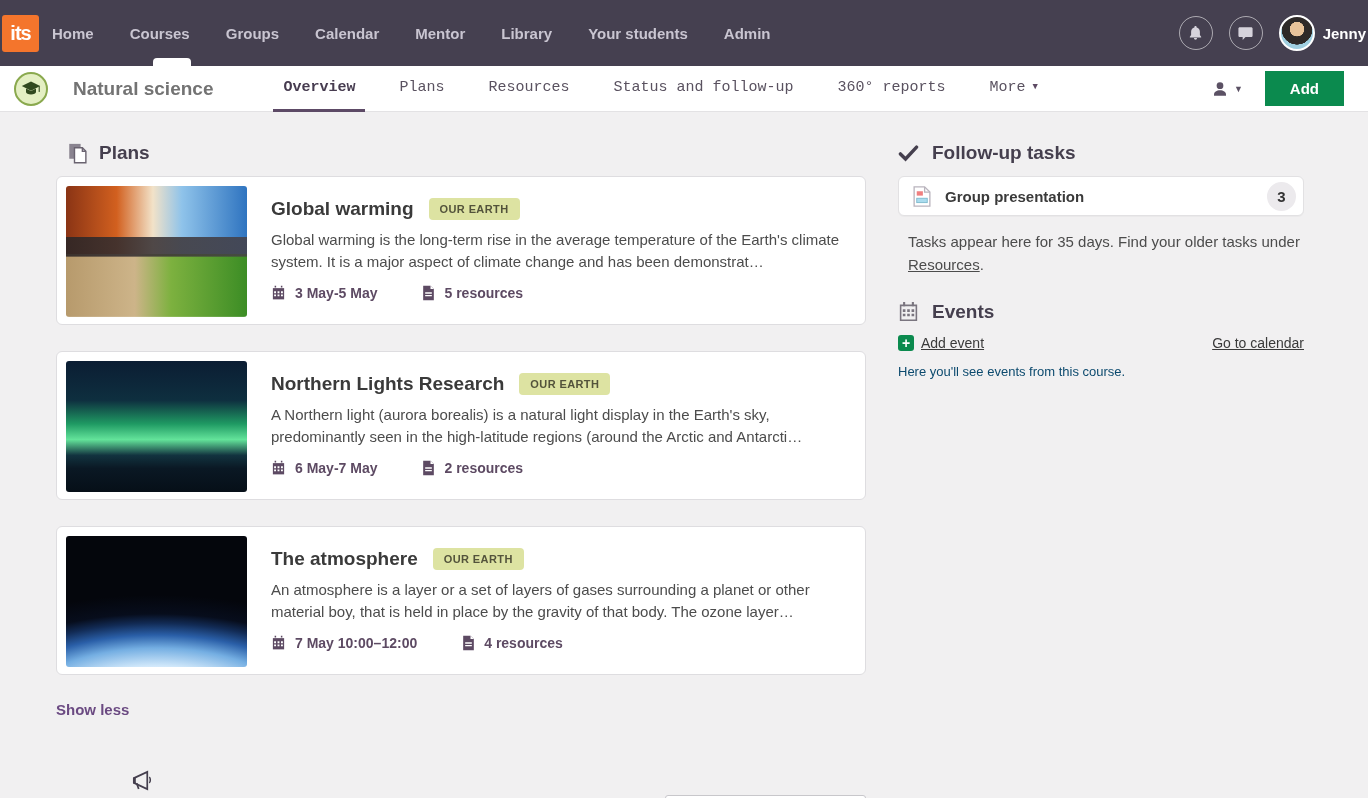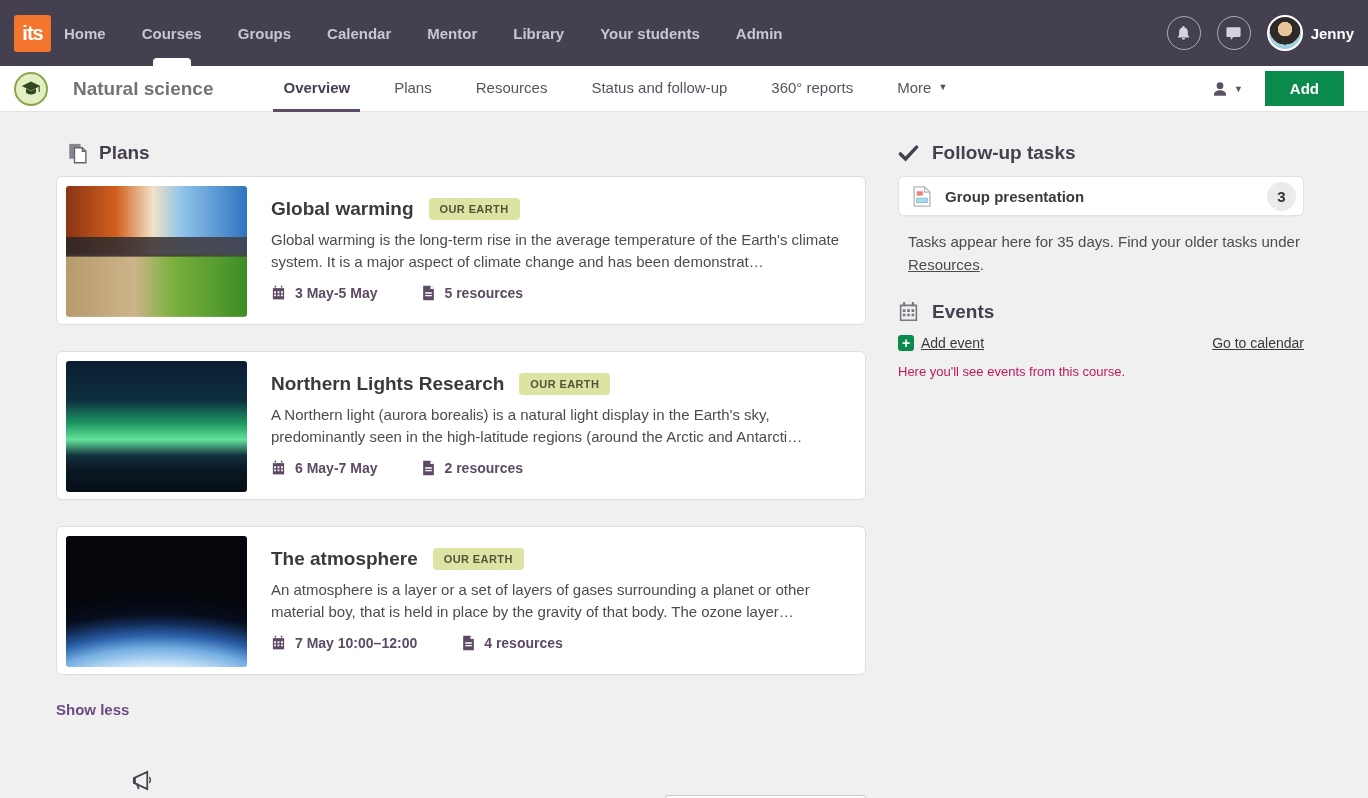--- a/index.html
+++ b/index.html
@@ -4,21 +4,21 @@
 <style>
   * { box-sizing: border-box; margin: 0; padding: 0; }
   html,body { width:1368px; height:798px; overflow:hidden; }
   body {
     font-family: "Liberation Sans", "DejaVu Sans", sans-serif;
     background:#f1f0f1; color:#3a3a3a; position:relative;
   }
   
   .topnav {
     height:66px; background:#454050; display:flex; align-items:center;
-    padding:0 14px; position:relative;
+    padding:0 2px; position:relative;
   }
   .logo {
     width:37px; height:37px; background:#f4752c; border-radius:3px;
     color:#fff; font-size:20px; font-weight:bold; display:flex;
     align-items:center; justify-content:center; letter-spacing:-1px;
   }
   .topnav ul { list-style:none; display:flex; margin-left:13px; }
   .topnav li {
     margin-right:36px; color:#c9c5d1; font-size:15px; font-weight:bold;
     cursor:pointer; white-space:nowrap;
@@ -42,21 +42,21 @@
   
   .course-bar {
     height:46px; background:#fff; border-bottom:1px solid #e3e2e4;
     display:flex; align-items:center; padding:0 24px 0 14px;
   }
   .course-icon {
     width:34px; height:34px; border-radius:50%; background:#e4efc3;
     border:2px solid #8aa94e; display:flex; align-items:center; justify-content:center;
   }
   .course-title { margin-left:25px; font-size:19px; font-weight:bold; color:#737373; }
-  .tabs { display:flex; margin-left:48px; height:46px; }
+  .tabs { display:flex; margin-left:48px; height:46px;font-family:Liberation Mono, monospace; }
   .tab {
     padding:0 10px; margin:0 12px; font-size:15px; color:#5a5260;
     display:flex; align-items:center; cursor:pointer; border-bottom:3px solid transparent;
     white-space:nowrap;
   }
   .tab.active { font-weight:bold; color:#473c50; border-bottom-color:#5d4a66; }
   .tab .caret { font-size:9px; margin-left:7px; color:#5d4a63; }
   .bar-right { margin-left:auto; display:flex; align-items:center; }
   .participants { display:flex; align-items:center; cursor:pointer; margin-right:22px; }
   .participants .caret { font-size:9px; margin-left:5px; color:#5b5164; }
@@ -134,21 +134,21 @@
   .right-note a { color:#4c4c4c; cursor:pointer; }
   .events-head { margin-top:24px; padding-left:0; }
   .add-event-row { display:flex; align-items:center; justify-content:space-between; margin-top:12px; }
   .add-event { display:flex; align-items:center; gap:7px; font-size:14px; color:#3a3a3a; cursor:pointer; }
   .add-event a, .goto-cal { color:#3a3a3a; font-size:14px; cursor:pointer; }
   .plus-sq {
     width:16px; height:16px; background:#0b8a4e; border-radius:3px; color:#fff;
     font-size:14px; font-weight:bold; display:flex; align-items:center;
     justify-content:center; line-height:1;
   }
-  .events-empty { margin-top:13px; font-size:13px; color:#be185d; }
+  .events-empty { margin-top:13px; font-size:13px; color:#0c4a6e; }
 </style>
 </head>
 <body>
 
 <header class="topnav">
   <div class="logo">its</div>
   <ul>
     <li>Home</li>
     <li>Courses</li>
     <li>Groups</li>

